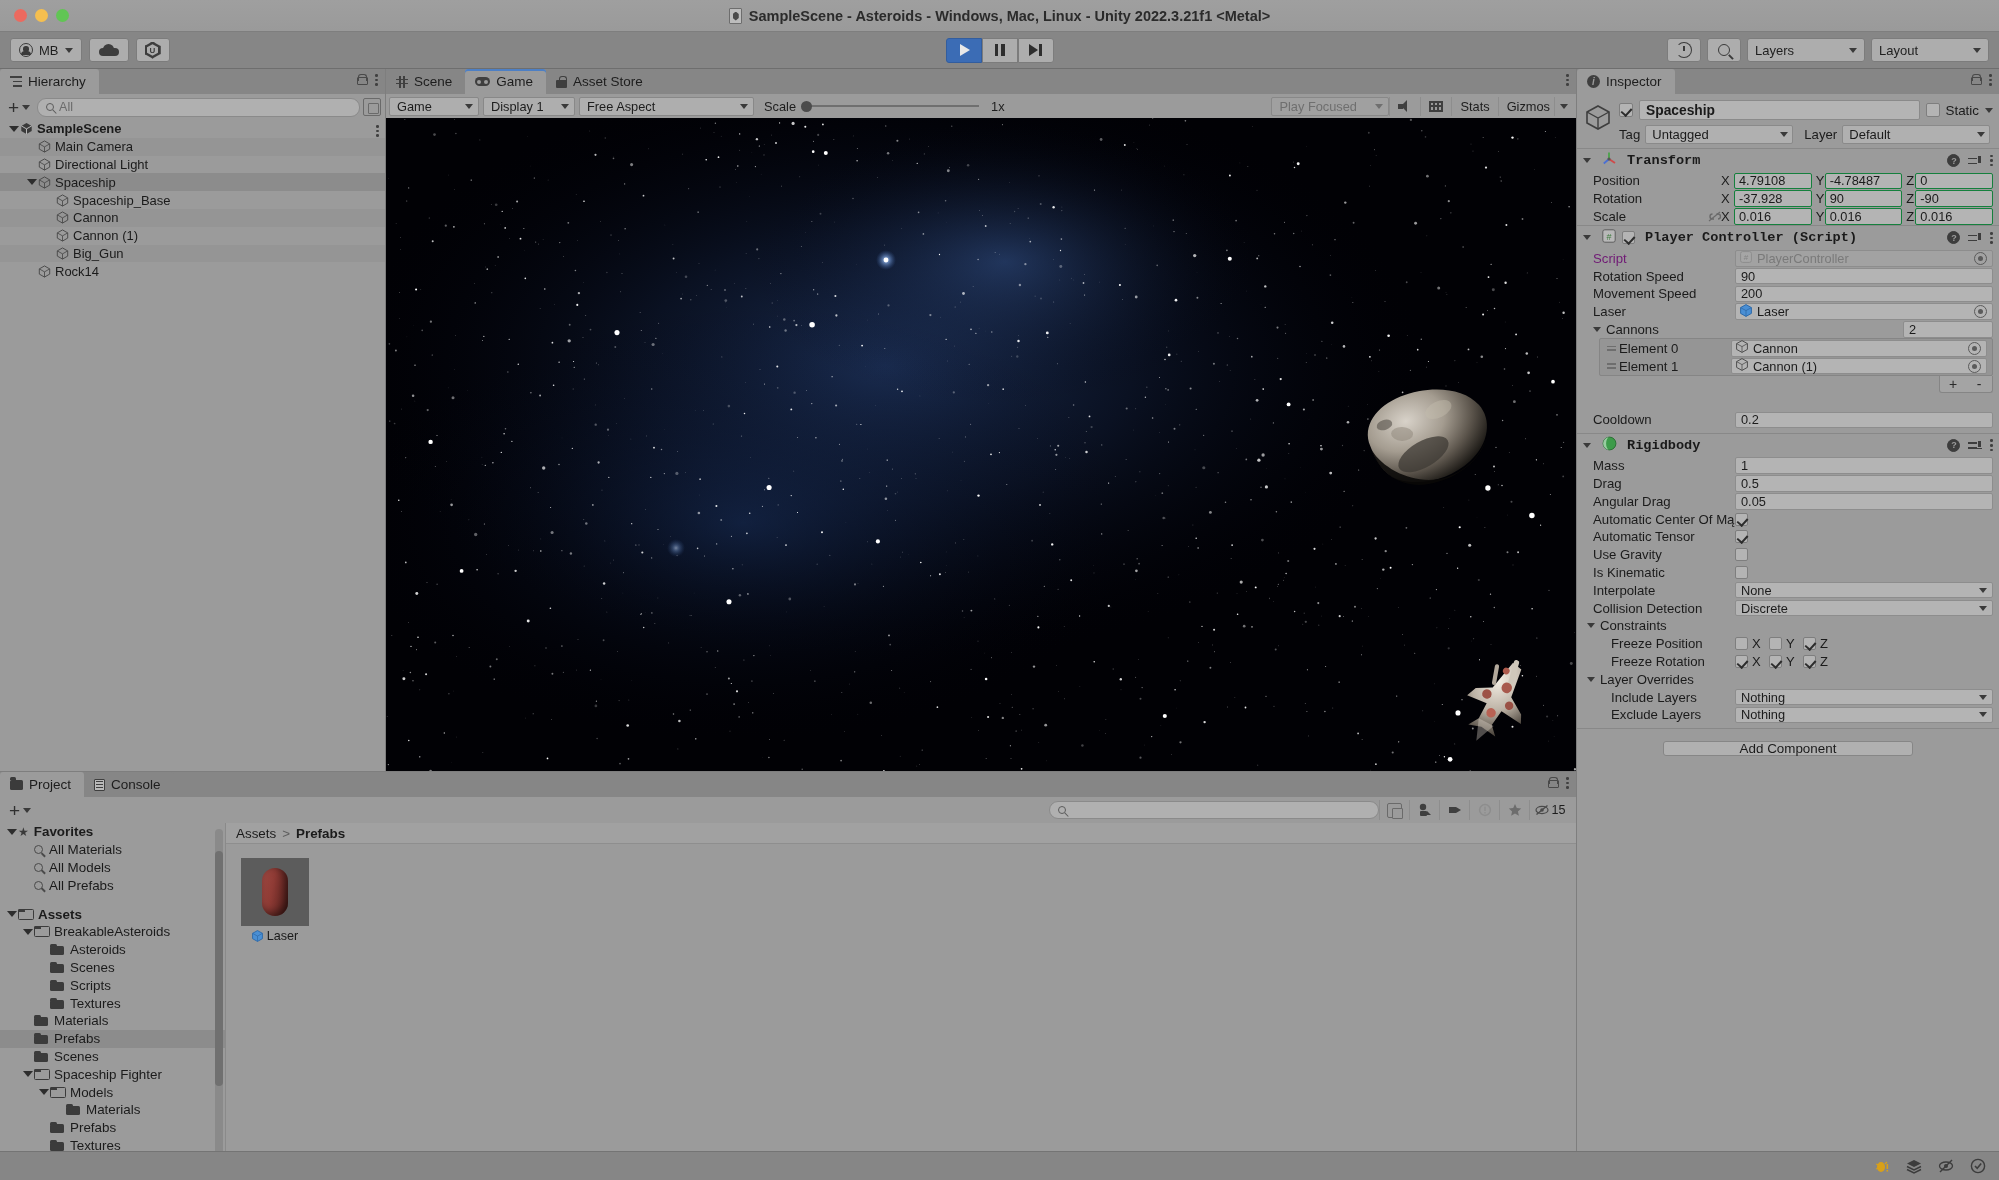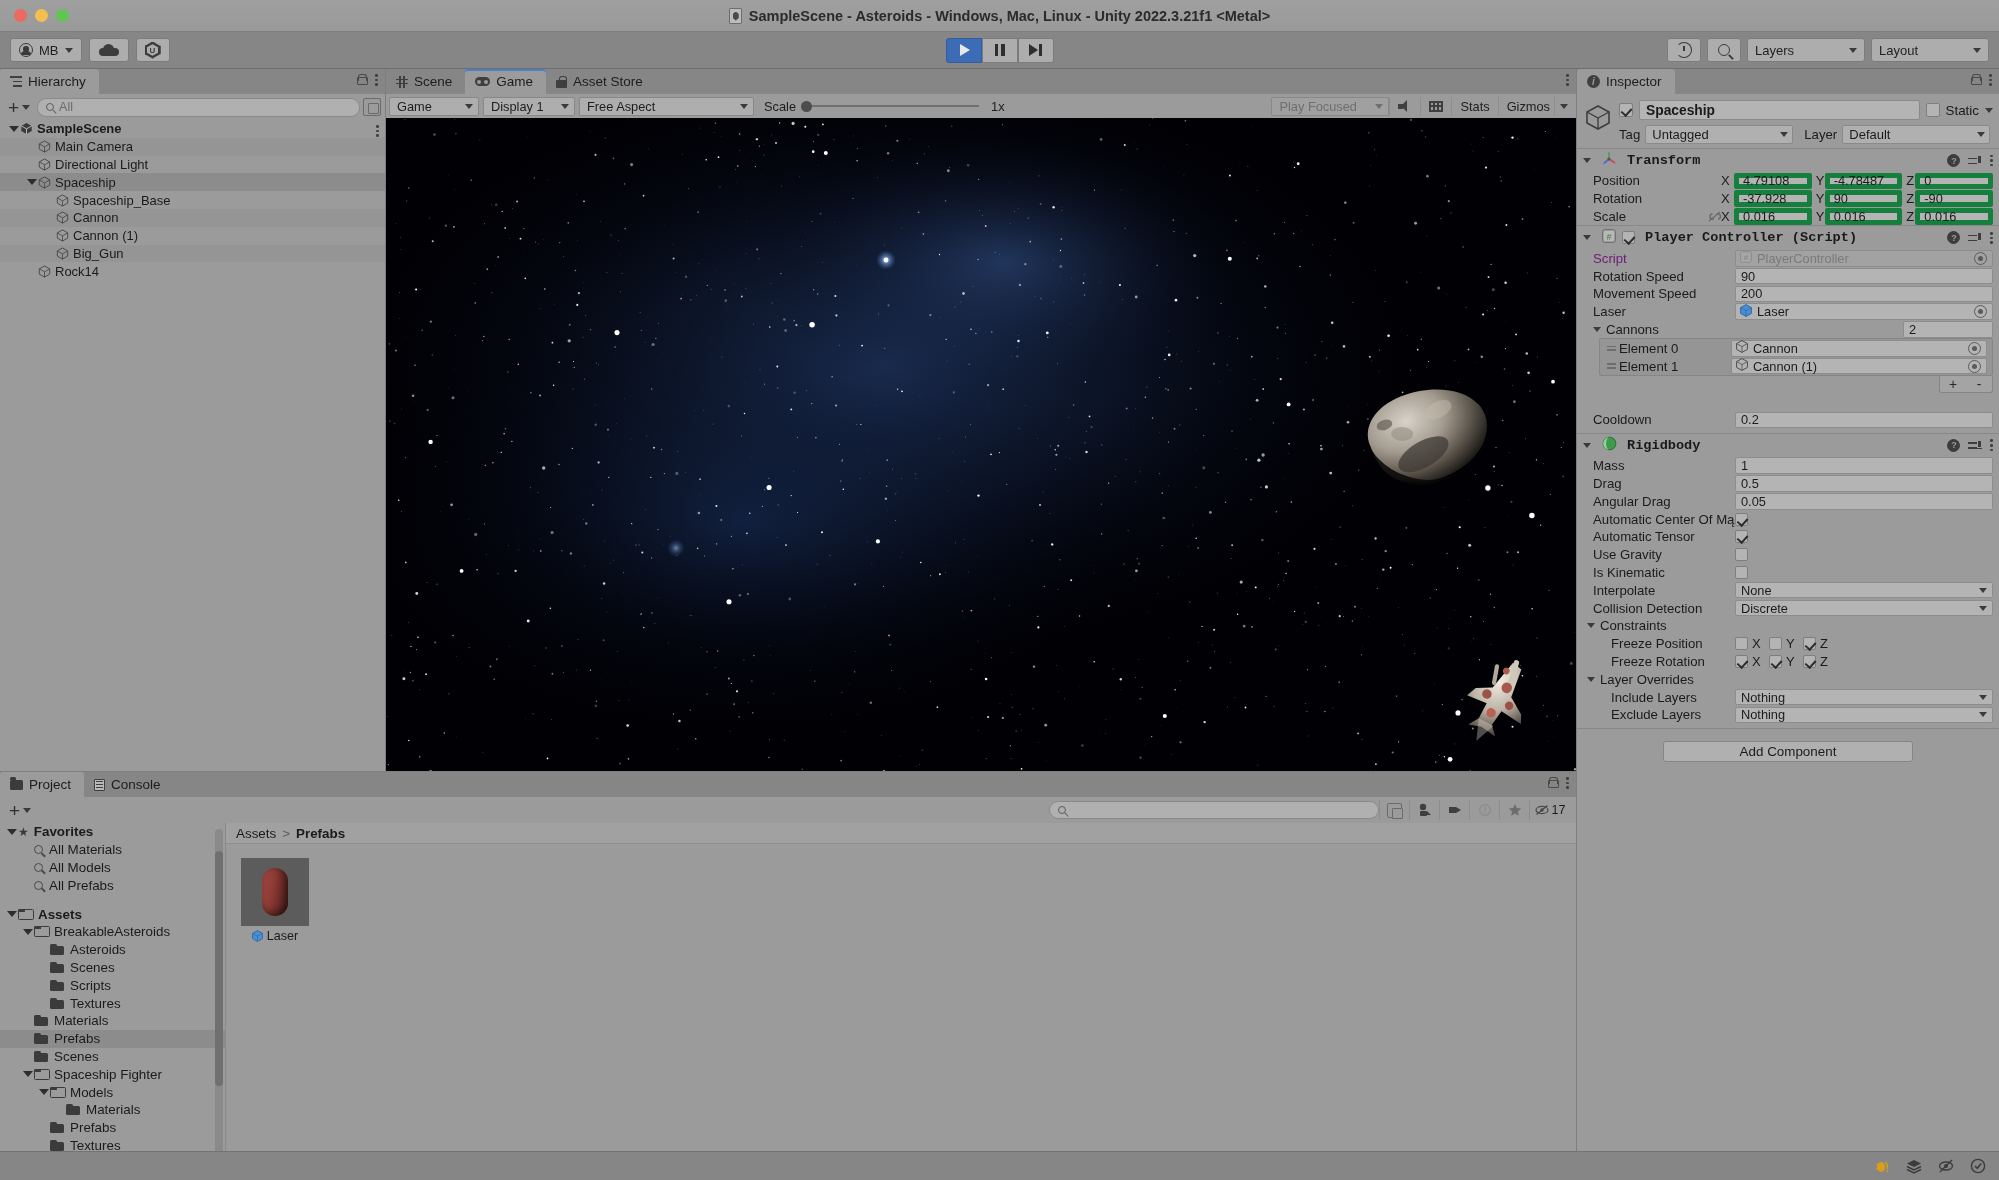--- a/index.html
+++ b/index.html
@@ -202,40 +202,40 @@
   .help-ico{width:13px;height:13px;border-radius:50%;border:1.6px solid #3d3d3d;color:#3d3d3d;font-size:9px;font-weight:bold;display:flex;align-items:center;justify-content:center;background:#3d3d3d;}
   .help-ico span{color:#9b9b9b;}
   .preset-ico{width:14px;height:12px;position:relative;}
   .preset-ico:before{content:'';position:absolute;left:0;top:3px;width:14px;height:1.6px;background:#3d3d3d;box-shadow:0 5px 0 #3d3d3d;}
   .preset-ico:after{content:'';position:absolute;left:9px;top:0.5px;width:2.6px;height:6.5px;background:#3d3d3d;border:1px solid #9b9b9b;}
   .prow { height:17.8px; display:flex; align-items:center; font-size:13.2px; color:#1b1b1b; padding:0 6px 0 16px; }
   .prow .plabel { width:142px; flex:none; }
   .prow.ind .plabel { padding-left:18px; width:142px;}
   .xyz { display:flex; align-items:center; flex:1; gap:0; }
   .axis { font-size:13px; color:#1b1b1b; width:13px; text-align:left; flex:none;}
-  .vfield { height:16.5px; background:#b4b4b4; border:5px solid #15803d; border-radius:2px; flex:1; display:flex;align-items:center;padding:0 4px;font-size:12.8px;color:#1b1b1b;min-width:0;}
+  .vfield { height:16.5px; background:#b4b4b4; border:1px solid #15803d; border-radius:2px; flex:1; display:flex;align-items:center;padding:0 4px;font-size:12.8px;color:#1b1b1b;min-width:0;}
   .wfield { height:16.5px; background:#b4b4b4; border:1px solid #8d8d8d; border-radius:2px; flex:1; display:flex;align-items:center;padding:0 5px;font-size:12.8px;color:#1b1b1b;gap:5px;}
   .wfield.obj{ padding-left:4px; }
   .wfield.disabled{ background:#a2a2a2; color:#7a7a7a; }
   .objdot{width:13px;height:13px;border-radius:50%;border:1.5px solid #5b5b5b;position:relative;flex:none;margin-left:auto;}
   .objdot:after{content:'';position:absolute;left:3px;top:3px;width:5px;height:5px;border-radius:50%;background:#5b5b5b;}
   .ddarrow{width:0;height:0;border-left:4px solid transparent;border-right:4px solid transparent;border-top:5px solid #3a3a3a;margin-left:auto;flex:none;}
   .link-ico{width:14px;flex:none;display:flex;justify-content:center;}
   .sect-tri{width:0;height:0;border-left:4.5px solid transparent;border-right:4.5px solid transparent;border-top:5.5px solid #3a3a3a;margin-right:5px;flex:none;}
   .arr-box{margin:0 6px 0 22px;border:1px solid #858585;border-radius:2px;background:#959595;}
   .arr-row{height:17.8px;display:flex;align-items:center;font-size:13.2px;color:#1b1b1b;padding:0 5px;}
   .drag-handle{width:14px;flex:none;display:flex;flex-direction:column;gap:2px;justify-content:center;padding-left:2px;}
   .drag-handle i{height:1.6px;width:9px;background:#6e6e6e;display:block;}
   .arr-btns{display:flex;justify-content:flex-end;margin:0 6px;}
   .arr-btn-grp{background:#a4a4a4;border:1px solid #858585;border-top:none;border-radius:0 0 3px 3px;display:flex;height:17px;}
   .arr-btn{width:26px;display:flex;align-items:center;justify-content:center;font-size:14px;color:#2a2a2a;}
   .cbrow{display:flex;align-items:center;gap:4px;}
   .cbx.sm{width:13px;height:13px;}
   .add-comp-wrap{display:flex;justify-content:center;padding:12px 0;border-top:1px solid #888;margin-top:4px;}
-  .add-comp{width:250px;height:21px;background:#b0b0b0;border:1px solid #868686;border-radius:3px;display:flex;align-items:center;justify-content:center;font-size:13.4px;color:#1b1b1b;}
+  .add-comp{width:250px;height:15px;background:#b0b0b0;border:1px solid #868686;border-radius:3px;display:flex;align-items:center;justify-content:center;font-size:13.4px;color:#1b1b1b;}
 
   
   #project { left:0; top:772px; width:1576px; height:379px; background:#9b9b9b; }
   .pj-toolbar{height:26px;display:flex;align-items:center;padding:0 5px;gap:4px;position:relative;}
   .pj-search-grp{position:absolute;right:5px;display:flex;align-items:center;gap:0;}
   .pj-srch{width:330px;height:18px;background:#b0b0b0;border:1px solid #8a8a8a;border-radius:9px;display:flex;align-items:center;padding:0 8px;gap:5px;}
   .pj-ibtn{width:30px;height:20px;display:flex;align-items:center;justify-content:center;border-left:1px solid #8d8d8d;}
   .pj-main{display:flex;height:352px;}
   .pj-tree{width:225px;position:relative;overflow:hidden;}
   .t-row{height:17.8px;display:flex;align-items:center;font-size:13.4px;color:#1b1b1b;padding-right:4px;}
@@ -2225,21 +2225,21 @@
           <svg width="14" height="14" viewBox="0 0 14 14">
               <path d="M7 1 L8.8 5.1 L13.2 5.5 L9.9 8.4 L10.9 12.7 L7 10.4 L3.1 12.7 L4.1 8.4 L0.8 5.5 L5.2 5.1 Z" fill="#6d6d6d"></path>
             </svg>
         </div>
         <div class="pj-ibtn" style="width:42px;gap:2px;">
           <svg width="14" height="12" viewBox="0 0 14 12">
               <ellipse cx="7" cy="6" rx="6" ry="3.6" fill="none" stroke="#4a4a4a" stroke-width="1.2"></ellipse>
               <circle cx="7" cy="6" r="1.8" fill="#4a4a4a"></circle>
               <line x1="1.5" y1="10.5" x2="12.5" y2="1.5" stroke="#4a4a4a" stroke-width="1.3"></line>
             </svg>
-          <span style="font-size:12.6px;color:#1d1d1d">17</span>
+          <span style="font-size:12.6px;color:#1d1d1d">15</span>
         </div>
       </div>
     </div>
 
     <div class="pj-main">
       <div class="pj-tree">
         <div id="pj-tree-rows">
             <div class="t-row">
               <span style="width:5px;flex:none"></span>
               <span class="tw2">

